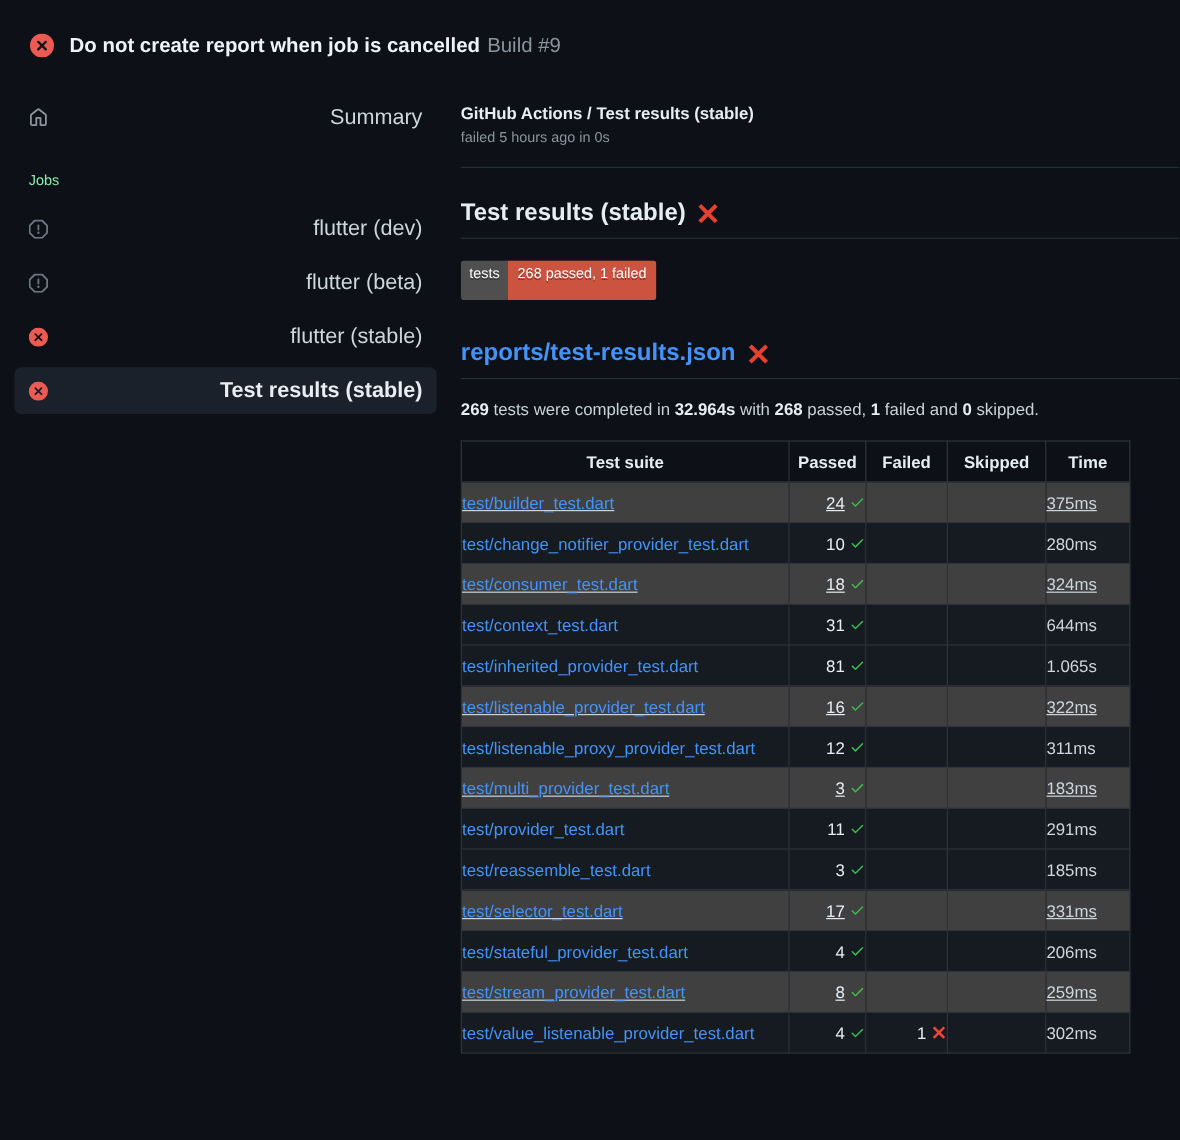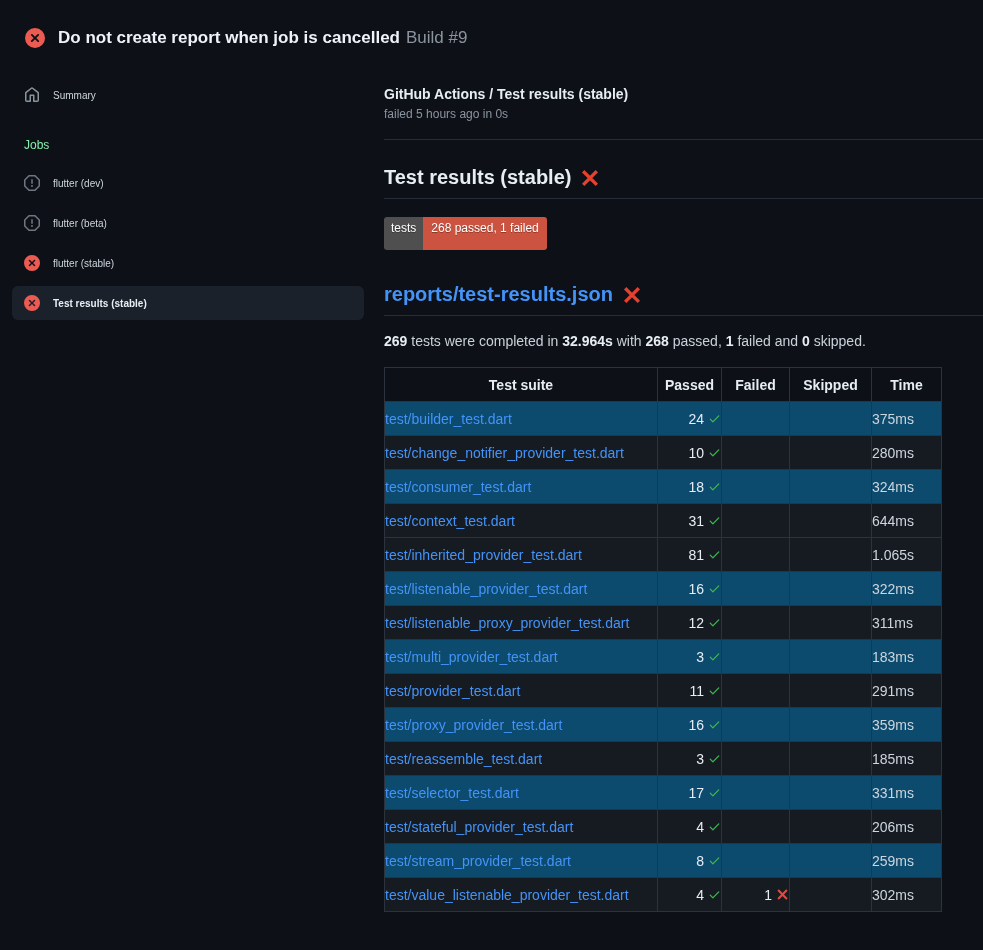--- a/index.html
+++ b/index.html
@@ -16,21 +16,21 @@
   .app-title{ font-size:17px; font-weight:700; color:#eef3f8; white-space:nowrap; }
   .app-build{ font-size:17px; font-weight:400; color:#8b949e; margin-left:6px; }
 
   
   .layout{ display:flex; align-items:flex-start; }
   .sidebar{ width:376px; flex:0 0 auto; padding:22px 12px 0 12px; }
   .main{ flex:1; padding:30px 0 0 8px; }
 
   
   .side-item{ display:flex; align-items:center; gap:13px; padding:9px 12px; border-radius:6px;
-              font-size:10px; color:#cdd5dd; cursor:pointer; }
+              font-size:18px; color:#cdd5dd; cursor:pointer;justify-content:space-between; }
   .side-item svg{ width:16px; height:16px; flex:0 0 auto; }
   .side-item.selected{ background:#1b212b; font-weight:700; color:#e9eef3; }
   .side-section-label{ font-size:12px; color:#86efac; padding:26px 12px 14px 12px; }
   .side-item + .side-item{ margin-top:6px; }
 
   
   .breadcrumb{ font-size:14px; font-weight:700; color:#e6edf3; }
   .status-line{ font-size:12px; color:#8b949e; margin-top:5px; }
   .hr{ border:0; border-top:1px solid #262d37; margin:18px 0 0 0; }
 
@@ -51,21 +51,21 @@
   table.results{ border-collapse:collapse; margin-top:18px; font-size:14px; table-layout:fixed; }
   table.results th, table.results td{ border:1px solid #2d333c; height:34px; padding:0; }
   table.results th{ font-weight:700; color:#e6edf3; text-align:center; }
   th.c-suite{ text-align:left; padding-left:16px; }
   th.c-time{ text-align:right; padding-right:12px; }
   td.c-suite{ padding-left:16px; }
   td.c-suite a{ color:#4493f8; text-decoration:none; }
   td.c-num{ text-align:right; padding-right:11px; color:#e6edf3; white-space:nowrap; }
   td.c-time{ padding-right:12px; color:#cdd5dd; }
   tr.row-even td{ background:#161b22; }
-  tr.row-odd td{ background:#0c4a6e; }
+  tr.row-odd td{ background:#404040;text-decoration:underline; }
   .mark{ display:inline-block; vertical-align:-1px; margin-left:4px; width:13px; height:13px; }
 </style>
 </head>
 <body>
 
 <header class="app-header">
   <svg class="status-ico" viewBox="0 0 16 16">
     <path fill="#ec5b51" d="M2.343 13.657A8 8 0 1 1 13.658 2.343 8 8 0 0 1 2.343 13.657ZM6.03 4.97a.751.751 0 0 0-1.042.018.751.751 0 0 0-.018 1.042L6.94 8 4.97 9.97a.749.749 0 0 0 .326 1.275.749.749 0 0 0 .734-.215L8 9.06l1.97 1.97a.749.749 0 0 0 1.275-.326.749.749 0 0 0-.215-.734L9.06 8l1.97-1.97a.749.749 0 0 0-.326-1.275.749.749 0 0 0-.734.215L8 6.94Z"></path>
   </svg>
   <div>
@@ -229,29 +229,20 @@
           </tr>
           <tr class="row-even">
             <td class="c-suite"><a href="#">test/provider_test.dart</a></td>
             <td class="c-num">11<svg class="mark" viewBox="0 0 16 16">
                 <path fill="#3fb950" d="M13.78 4.22a.75.75 0 0 1 0 1.06l-7.25 7.25a.75.75 0 0 1-1.06 0L2.22 9.28a.751.751 0 0 1 .326-1.275.751.751 0 0 1 .734.215L6 10.94l6.72-6.72a.75.75 0 0 1 1.06 0Z"></path>
               </svg></td>
             <td class="c-num"></td>
             <td class="c-num"></td>
             <td class="c-time">291ms</td>
           </tr>
-          <tr class="row-odd">
-            <td class="c-suite"><a href="#">test/proxy_provider_test.dart</a></td>
-            <td class="c-num">16<svg class="mark" viewBox="0 0 16 16">
-                <path fill="#3fb950" d="M13.78 4.22a.75.75 0 0 1 0 1.06l-7.25 7.25a.75.75 0 0 1-1.06 0L2.22 9.28a.751.751 0 0 1 .326-1.275.751.751 0 0 1 .734.215L6 10.94l6.72-6.72a.75.75 0 0 1 1.06 0Z"></path>
-              </svg></td>
-            <td class="c-num"></td>
-            <td class="c-num"></td>
-            <td class="c-time">359ms</td>
-          </tr>
           <tr class="row-even">
             <td class="c-suite"><a href="#">test/reassemble_test.dart</a></td>
             <td class="c-num">3<svg class="mark" viewBox="0 0 16 16">
                 <path fill="#3fb950" d="M13.78 4.22a.75.75 0 0 1 0 1.06l-7.25 7.25a.75.75 0 0 1-1.06 0L2.22 9.28a.751.751 0 0 1 .326-1.275.751.751 0 0 1 .734.215L6 10.94l6.72-6.72a.75.75 0 0 1 1.06 0Z"></path>
               </svg></td>
             <td class="c-num"></td>
             <td class="c-num"></td>
             <td class="c-time">185ms</td>
           </tr>
           <tr class="row-odd">

